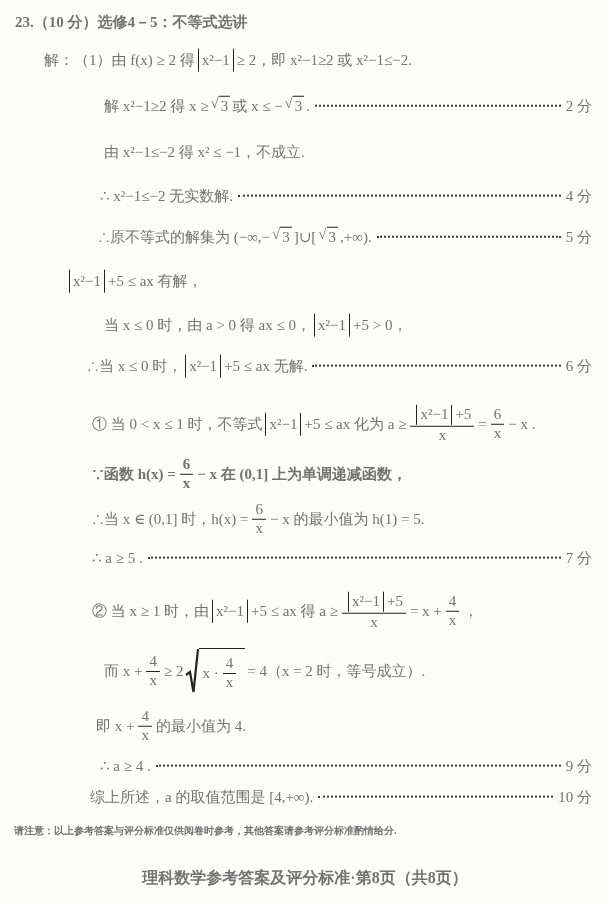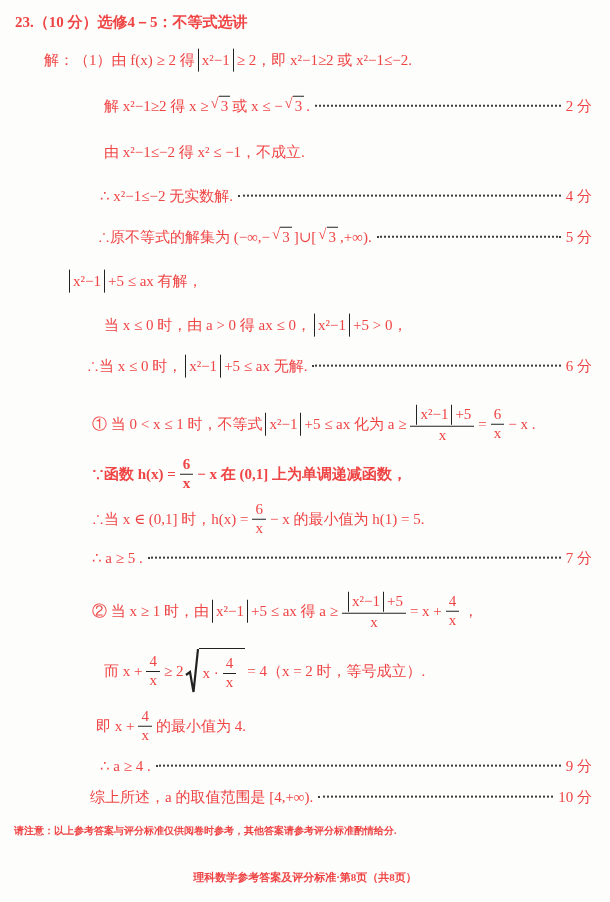--- a/index.html
+++ b/index.html
@@ -1,37 +1,37 @@
 <!DOCTYPE html>
 <html><head>
 <meta charset="utf-8">
 <style>
   html,body{margin:0;padding:0;background:#ffffff;}
   .page{
     position:relative;width:610px;height:902px;background:#fdfdfc;overflow:hidden;
-    font-family:"Liberation Serif","DejaVu Serif",serif;color:#ef4444;font-size:15px;
+    font-family:"Liberation Serif","DejaVu Serif",serif;color:#737373;font-size:15px;
   }
   .ln{position:absolute;display:flex;align-items:center;transform:translateY(-50%);
       line-height:1.25;white-space:nowrap;}
   .b{font-weight:bold;}
   .leader{flex:1 1 auto;height:0;border-bottom:2px dotted #3c3c3c;margin:0 5px;min-width:20px;}
   .score{flex:0 0 auto;}
   .abs{display:inline-block;border-left:1.5px solid #222;border-right:1.5px solid #222;
        padding:2px 3px;margin:0 3px;}
   .frac{display:inline-flex;flex-direction:column;align-items:center;margin:0 4px;line-height:1.05;}
   .frac>.num{display:inline-flex;align-items:center;padding:0 3px 1px;}
   .frac>.fbar{align-self:stretch;height:0;border-top:1.5px solid #222;}
   .frac>.den{padding-top:1px;}
   .rt{display:inline-flex;align-items:flex-start;margin:0 2px;}
   .rt>.rad{line-height:1.05;}
   .rt>.ovl{border-top:1.5px solid #222;padding:0 2px;line-height:1.3;}
   .bigroot{display:inline-flex;align-items:stretch;margin:0 2px;}
   .bigroot svg{width:14px;height:auto;display:block;}
   .root-body{display:inline-flex;align-items:center;border-top:1.6px solid #222;padding:3px 5px 0 3px;}
-  .footer{justify-content:center;left:0;right:0;font-size:11px;}
+  .footer{justify-content:center;left:0;right:0;font-size:16px;}
   .note{font-size:10px;}
 </style>
 </head>
 <body>
 
 <div class="page">
 
   <div class="ln b" style="top:22px;left:15px;">
     <span>23.（10 分）选修4－5：不等式选讲</span>
   </div>

